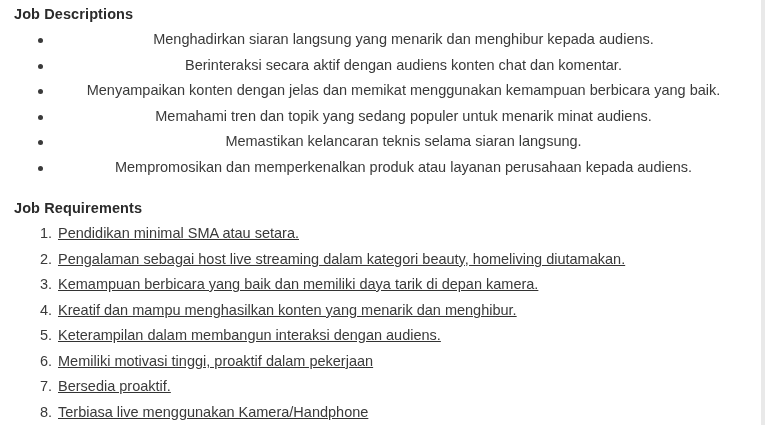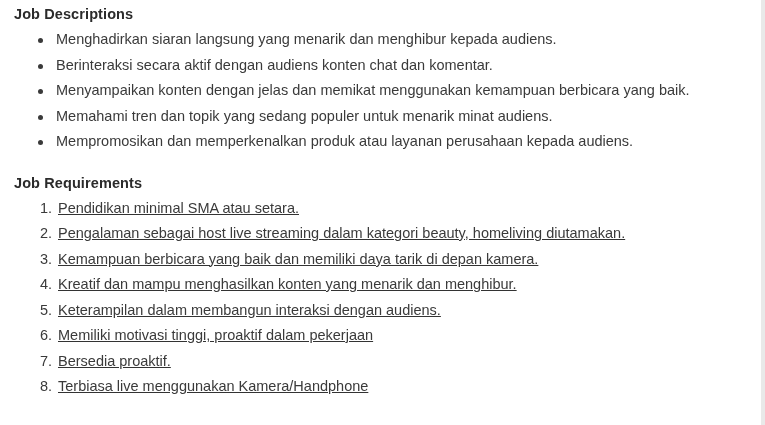--- a/index.html
+++ b/index.html
@@ -37,20 +37,21 @@
     margin: 0 0 10px 0;
     letter-spacing: 0.1px;
   }
   .heading-second {
     margin-top: 26px;
   }
   ul.bullets {
     list-style: none;
     margin: 0;
     padding: 0 0 0 22px;
+    text-align: center;
   }
   ul.bullets li {
     position: relative;
     font-size: 14.5px;
     line-height: 1.0;
     color: #3a3a3a;
     padding: 0 0 0 20px;
     margin: 0 0 11px 0;
   }
   ul.bullets li::before {
@@ -94,20 +95,21 @@
 
 <div class="page">
 
   <h2 class="section-heading">Job Descriptions</h2>
 
   <ul class="bullets">
     <li>Menghadirkan siaran langsung yang menarik dan menghibur kepada audiens.</li>
     <li>Berinteraksi secara aktif dengan audiens konten chat dan komentar.</li>
     <li>Menyampaikan konten dengan jelas dan memikat menggunakan kemampuan berbicara yang baik.</li>
     <li>Memahami tren dan topik yang sedang populer untuk menarik minat audiens.</li>
+    <li>Memastikan kelancaran teknis selama siaran langsung.</li>
     <li>Mempromosikan dan memperkenalkan produk atau layanan perusahaan kepada audiens.</li>
   </ul>
 
   <h2 class="section-heading heading-second">Job Requirements</h2>
 
   <ol class="numbers">
     <li>Pendidikan minimal SMA atau setara.</li>
     <li>Pengalaman sebagai host live streaming dalam kategori beauty, homeliving diutamakan.</li>
     <li>Kemampuan berbicara yang baik dan memiliki daya tarik di depan kamera.</li>
     <li>Kreatif dan mampu menghasilkan konten yang menarik dan menghibur.</li>

